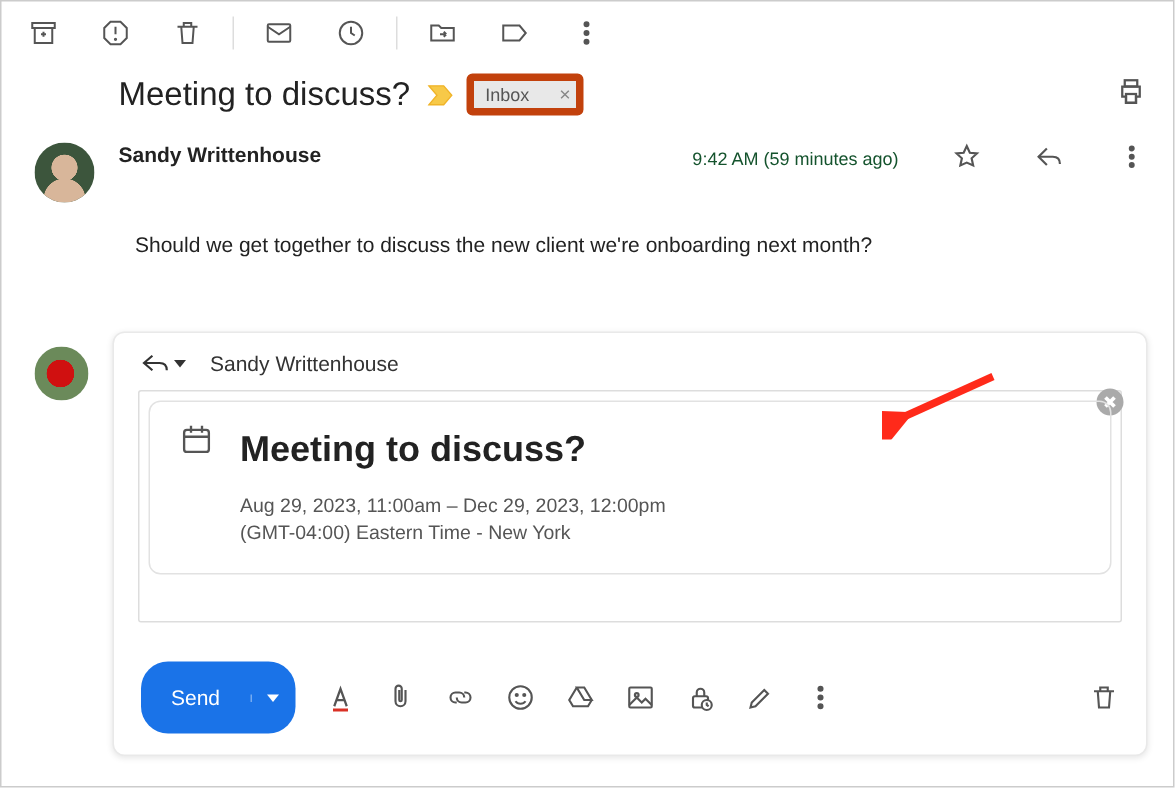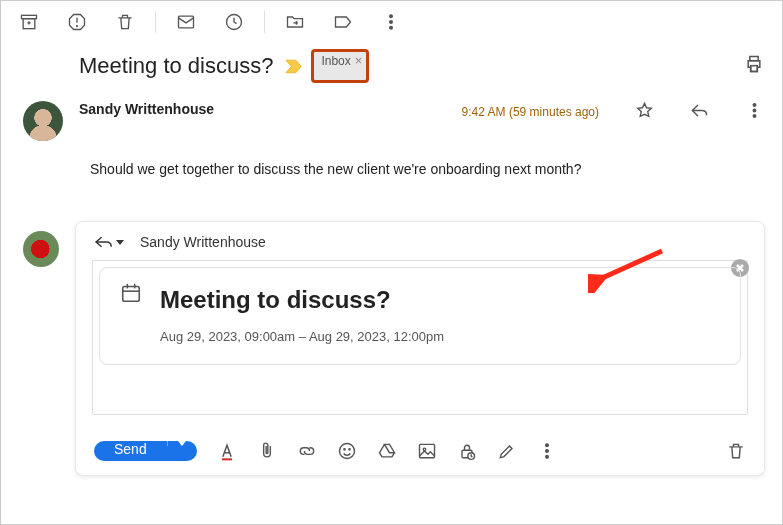--- a/index.html
+++ b/index.html
@@ -5,51 +5,51 @@
   *{box-sizing:border-box;margin:0;padding:0;font-family:Arial,Helvetica,sans-serif}
   body{width:783px;height:525px;background:#fff;position:relative;overflow:hidden;border:1px solid #ccc}
   .toolbar{display:flex;align-items:center;gap:28px;padding:10px 18px;border-bottom:0}
   .tb-icon{width:20px;height:20px;display:flex;align-items:center;justify-content:center;color:#555;cursor:pointer}
   .tb-icon svg{width:20px;height:20px;stroke:#555;fill:none;stroke-width:1.6}
   .tb-sep{width:1px;height:22px;background:#ddd;margin:0 -8px}
   .subject-row{display:flex;align-items:center;padding:6px 0 12px 78px}
   .subject{font-size:22px;color:#222}
   .imp-marker{display:inline-block;margin-left:12px;position:relative;width:18px;height:15px}
   .imp-marker svg{width:18px;height:15px}
-  .chip{display:inline-flex;align-items:center;background:#e8e8e8;border:3px solid #c2410c;border-radius:4px;font-size:12px;color:#555;padding:1px 4px 12px 7px;margin-left:8px;gap:4px}
+  .chip{display:inline-flex;align-items:center;background:#e8e8e8;border:5px solid #c2410c;border-radius:4px;font-size:12px;color:#555;padding:1px 4px 2px 7px;margin-left:8px;gap:20px}
   .chip-x{font-size:13px;color:#888;cursor:pointer}
   .print-icon{margin-left:auto;margin-right:18px;color:#555;cursor:pointer}
   .msg-head{display:flex;align-items:flex-start;padding:6px 18px 0 22px}
   .avatar{width:40px;height:40px;border-radius:50%;background:#2a3a2a;flex:0 0 40px;margin-right:16px;overflow:hidden}
   .avatar-inner{width:100%;height:100%;background:radial-gradient(circle at 50% 42%,#d8b69a 0 28%,transparent 29%),radial-gradient(circle at 50% 95%,#d8b69a 0 32%,transparent 33%),#3c553c}
   .head-txt{flex:1}
   .sender{font-weight:bold;font-size:14px;color:#222}
   .to-row{font-size:12px;color:#666;display:flex;align-items:center;gap:3px;margin-top:2px}
   .tri{width:0;height:0;border-left:4px solid transparent;border-right:4px solid transparent;border-top:5px solid #777}
-  .head-r{display:flex;align-items:center;gap:36px;color:#a16207;font-size:12px}
+  .head-r{display:flex;align-items:center;gap:36px;color:#14532d;font-size:12px}
   .head-r .icon{cursor:pointer}
   .head-r svg{width:19px;height:19px;stroke:#555;fill:none;stroke-width:1.8}
   .body-txt{padding:20px 20px 0 89px;font-size:14px;color:#222}
   .compose-avatar{position:absolute;left:22px;top:230px;width:36px;height:36px;border-radius:50%;background:#5a7a4a;overflow:hidden}
   .compose-avatar div{width:100%;height:100%;background:radial-gradient(circle at 48% 50%,#d01010 0 35%,transparent 36%),#6b8a5a}
   .card{position:absolute;left:74px;top:220px;width:690px;background:#fff;border:1px solid #e9e9e9;border-radius:8px;box-shadow:0 1px 4px rgba(0,0,0,.1)}
   .reply-hdr{display:flex;align-items:center;gap:8px;padding:12px 18px 10px}
   .reply-arrow svg{width:20px;height:16px;stroke:#333;fill:none;stroke-width:1.8}
   .reply-arrow{display:flex;align-items:center;gap:2px;cursor:pointer}
   .reply-to{font-size:14px;color:#333;margin-left:8px}
   .compose-body{border:1px solid #ddd;margin:0 16px 16px;border-radius:2px;padding:6px;min-height:155px;position:relative}
   .event-card{border:1px solid #e2e2e2;border-radius:8px;padding:14px 20px 18px;display:flex;gap:18px;position:relative}
   .cal-icon svg{width:22px;height:22px;stroke:#555;fill:none;stroke-width:1.7}
   .event-title{font-size:24px;font-weight:bold;color:#222;margin-bottom:14px;margin-top:4px}
   .event-time{font-size:13px;color:#555;line-height:1.4}
   .close-badge{position:absolute;right:-2px;top:-2px;width:18px;height:18px;border-radius:50%;background:#aaa;display:flex;align-items:center;justify-content:center;cursor:pointer}
   .close-badge svg{width:10px;height:10px;stroke:#fff;stroke-width:2.5}
   .arrow-annot{position:absolute;pointer-events:none}
   .compose-tb{display:flex;align-items:center;gap:20px;padding:10px 18px 14px}
-  .send-btn{display:flex;align-items:flex-start;background:#1a73e8;border-radius:18px;height:20px;overflow:hidden;cursor:pointer}
+  .send-btn{display:flex;align-items:center;background:#1a73e8;border-radius:18px;height:48px;overflow:hidden;cursor:pointer}
   .send-main{display:flex;align-items:center;padding:0 20px;color:#fff;font-size:14px;font-weight:500}
   .send-drop{display:flex;align-items:center;justify-content:center;width:30px;border-left:1px solid rgba(255,255,255,.4)}
   .send-drop .tri{border-top-color:#fff}
   .ci{display:flex;align-items:center;justify-content:center;cursor:pointer}
   .ci svg{width:20px;height:20px;stroke:#555;fill:none;stroke-width:1.7}
   .spacer{flex:1}
 </style>
 </head>
 <body>
 
@@ -173,21 +173,22 @@
       </div>
     <div class="event-card">
       <div class="cal-icon"><svg viewBox="0 0 24 24">
             <rect x="3" y="5" width="18" height="16" rx="2"></rect>
             <line x1="3" y1="10" x2="21" y2="10"></line>
             <line x1="8" y1="2" x2="8" y2="7"></line>
             <line x1="16" y1="2" x2="16" y2="7"></line>
           </svg></div>
       <div>
         <div class="event-title">Meeting to discuss?</div>
-        <div class="event-time">Aug 29, 2023, 09:00am – Aug 29, 2023, 12:00pm</div>
+        <div class="event-time">Aug 29, 2023, 11:00am – Dec 29, 2023, 12:00pm</div>
+        <div class="event-time">(GMT-04:00) Eastern Time - New York</div>
       </div>
     </div>
 
     <svg class="arrow-annot" style="left:495px;top:-16px" width="80" height="48">
         <defs>
           <marker id="ah" markerWidth="8" markerHeight="8" refX="2" refY="4" orient="auto">
             <path d="M8 0L0 4l8 4z" fill="#ff2a1a"></path>
           </marker>
         </defs>
         <line x1="74" y1="6" x2="12" y2="34" stroke="#ff2a1a" stroke-width="5" marker-end="url(#ah)"></line>

